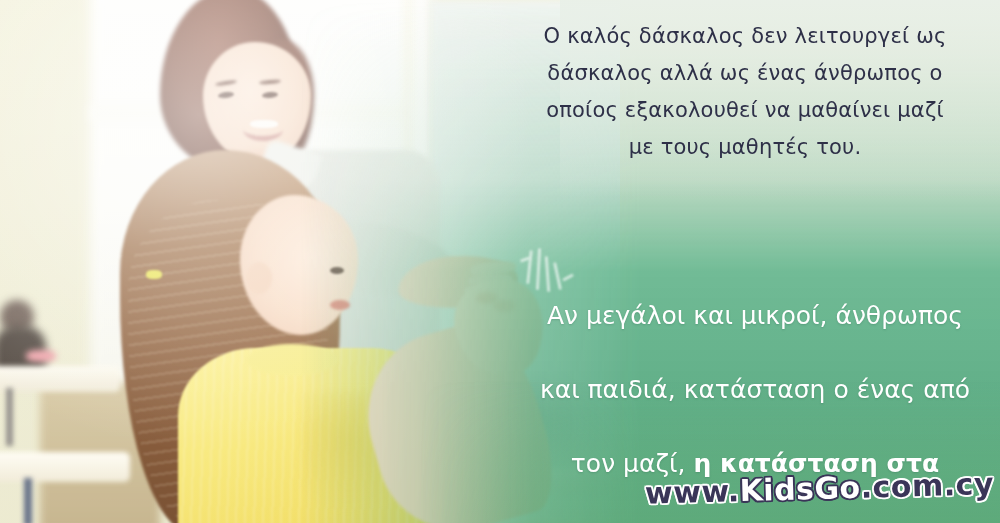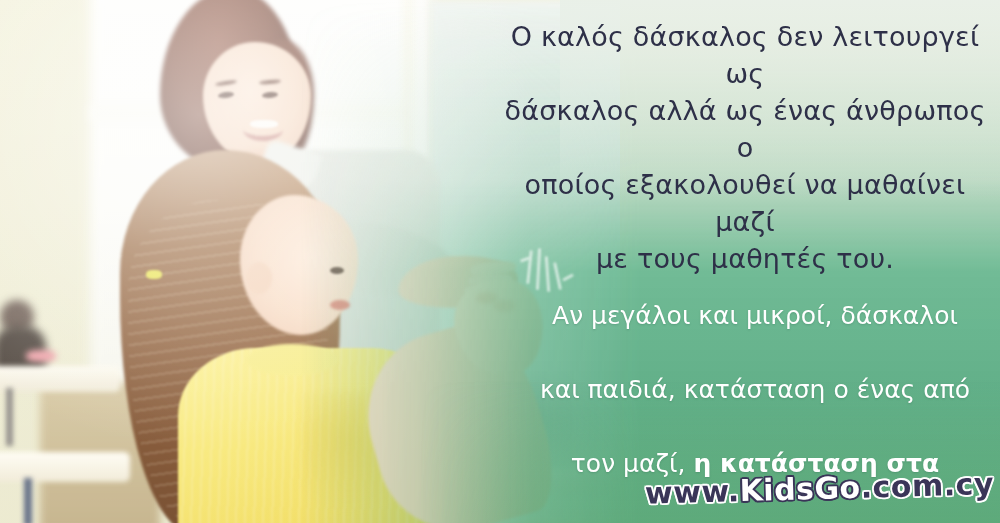--- a/index.html
+++ b/index.html
@@ -467,21 +467,21 @@
   .chalk.c5 { left: 520px; top: 258px; width: 10px; height: 3px; transform: rotate(-20deg); }
   .chalk.c6 { left: 562px; top: 276px; width: 12px; height: 3px; transform: rotate(-28deg); }
 
   
   .quote-primary {
     position: absolute;
     left: 500px; top: 18px;
     width: 490px;
     text-align: center;
     font-family: "DejaVu Sans", sans-serif;
-    font-size: 27px;
+    font-size: 21px;
     line-height: 37px;
     letter-spacing: .2px;
     color: #2e3048;
     white-space: pre-line;
   }
   .quote-primary-author {
     position: absolute;
     left: 500px; top: 161px;
     width: 490px;
     text-align: center;
@@ -611,21 +611,21 @@
   <div class="chalk c5"></div>
   <div class="chalk c6"></div>
 
   <div class="quote-primary">Ο καλός δάσκαλος δεν λειτουργεί ως
 δάσκαλος αλλά ως ένας άνθρωπος ο
 οποίος εξακολουθεί να μαθαίνει μαζί
 με τους μαθητές του.</div>
 
 
   <div class="quote-secondary">
-    <span>Αν μεγάλοι και μικροί, δάσκαλοι</span><br>
+    <span>Αν μεγάλοι και μικροί, άνθρωπος</span><br>
     <span>και παιδιά, κατάσταση ο ένας από</span><br>
     <span>τον μαζί, </span><span class="em">η κατάσταση στα</span><br>
     
   </div>
 
   <div class="watermark">
     <span class="wm-dark">www.</span><span class="wm-light">KidsGo</span><span class="wm-dark">.com.cy</span>
   </div>
 
 </div>

